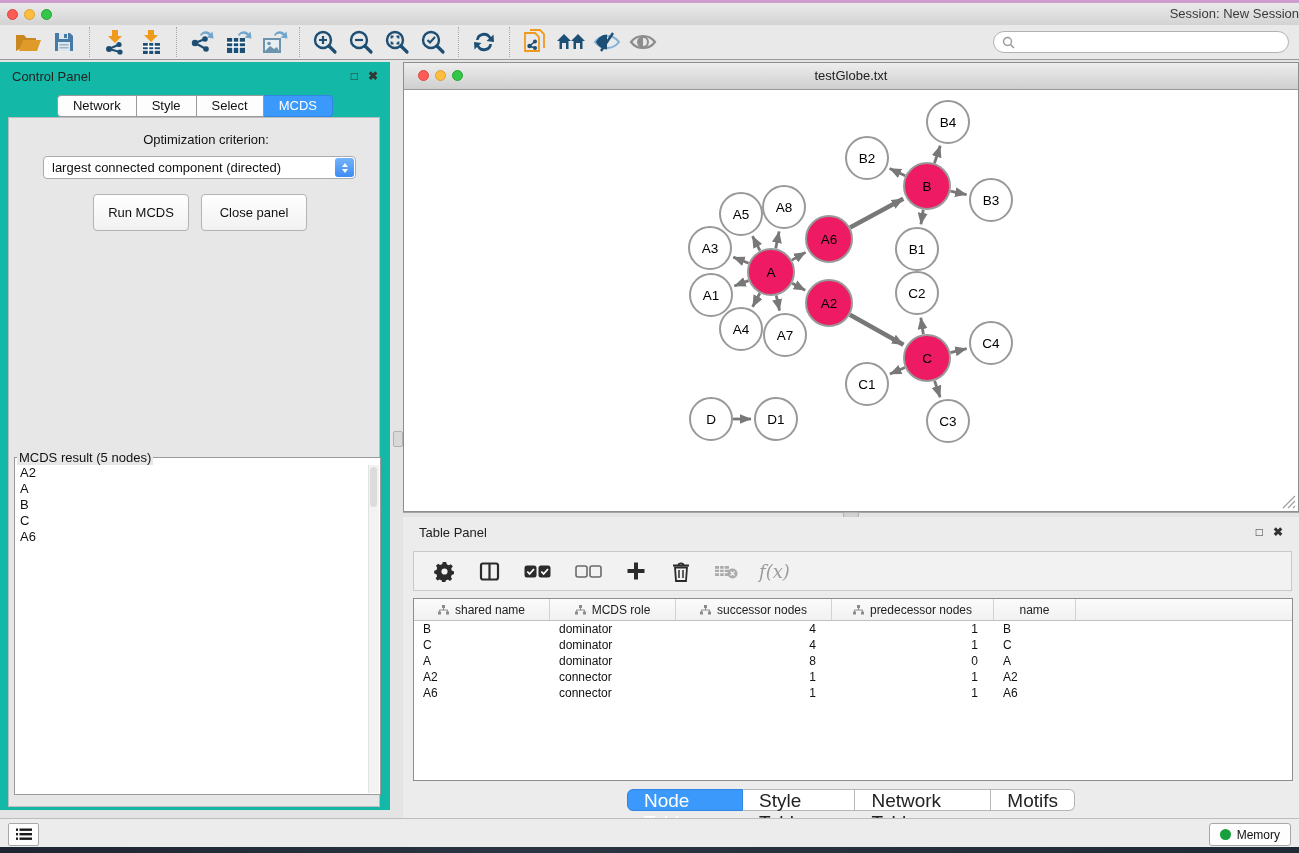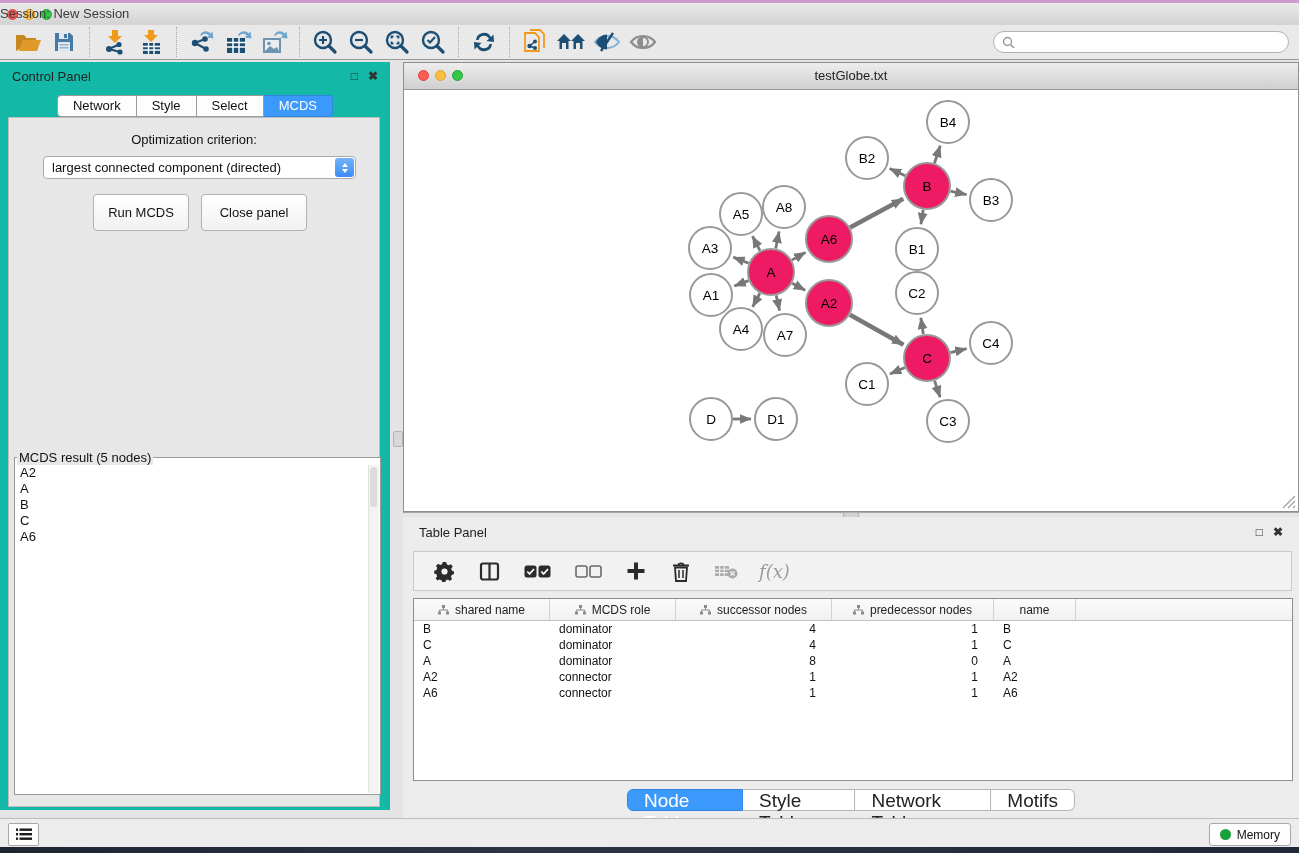--- a/index.html
+++ b/index.html
@@ -10,21 +10,21 @@
   .desktop-bottom{position:absolute;left:0;top:847px;width:100%;height:6px;
        background:linear-gradient(90deg,#1d2531,#2b3442 40%,#202a36);}
   
   .titlebar{position:absolute;left:0;top:3px;width:100%;height:22px;
        background:linear-gradient(#eaeaea,#d3d3d3);border-bottom:1px solid #a6a6a6;}
   .tl{position:absolute;top:6px;width:11px;height:11px;border-radius:50%;box-sizing:border-box;}
   .tl.red{background:#fc5b56;border:1px solid #dd4742;}
   .tl.yellow{background:#fdbd3f;border:1px solid #deA02f;}
   .tl.green{background:#33c748;border:1px solid #23a435;}
   .titlebar-title{position:absolute;left:0;right:0;top:0;height:22px;line-height:22px;
-       text-align:left;font-size:13px;color:#3a3a3a;}
+       text-align:right;font-size:13px;color:#3a3a3a;}
   
   .toolbar{position:absolute;left:0;top:25px;width:100%;height:35px;background:#e9e9e9;
        border-bottom:1px solid #9a9a9a;display:flex;align-items:center;padding-left:10px;box-sizing:border-box;}
   .tbi{width:36px;height:32px;display:flex;align-items:center;justify-content:center;flex:0 0 auto;}
   .tb-sep{width:0;height:30px;border-left:1px dotted #a9a9a9;margin:0 7px;flex:0 0 auto;}
   .searchbox{margin-left:auto;margin-right:10px;width:296px;height:22px;border:1px solid #b2b2b2;
        border-radius:11px;background:#fff;display:flex;align-items:center;padding:0 8px;box-sizing:border-box;}
   .searchbox input{border:none;outline:none;flex:1;font-size:12px;font-family:"Liberation Sans",sans-serif;background:transparent;margin-left:5px;}
   
   #control-panel{position:absolute;left:0;top:62px;width:390px;height:748px;background:#14b8a6;}
@@ -33,21 +33,21 @@
   .ph-btn{font-size:12px;color:#333;margin-left:10px;cursor:default;line-height:12px;}
   .ph-btn.close{font-weight:bold;}
   .cp-tabs{position:absolute;left:0;top:33px;width:100%;display:flex;justify-content:center;}
   .cp-tab{height:20px;line-height:20px;padding:0 15px;font-size:13px;background:#fdfdfd;
        border:1px solid #9a9a9a;border-left:none;color:#111;}
   .cp-tab:first-child{border-left:1px solid #9a9a9a;border-radius:4px 0 0 4px;}
   .cp-tab:last-child{border-radius:0 4px 4px 0;}
   .cp-tab.active{background:#3b99fc;border-color:#3385e2;color:#fff;}
   .cp-frame{position:absolute;left:8px;top:55px;width:372px;height:690px;background:#e7e7e7;
        border:1px solid #bdbdbd;box-sizing:border-box;}
-  .opt-label{position:absolute;left:0;top:14px;width:100%;text-align:center;font-size:13px;color:#111;}
+  .opt-label{position:absolute;left:12px;top:14px;width:100%;text-align:center;font-size:13px;color:#111;}
   .combo{position:absolute;left:34px;top:38px;width:313px;height:23px;background:#fff;border:1px solid #ababab;
        border-radius:4px;box-sizing:border-box;display:flex;align-items:center;}
   .combo-value{flex:1;font-size:13px;padding-left:8px;color:#111;white-space:nowrap;overflow:hidden;}
   .combo-stepper{width:19px;height:19px;margin:1px;border-radius:3px;
        background:linear-gradient(#74b3fa,#3c8cf5);display:flex;flex-direction:column;align-items:center;justify-content:center;gap:2px;}
   .chev-up{width:0;height:0;border-left:3.5px solid transparent;border-right:3.5px solid transparent;border-bottom:4px solid #fff;}
   .chev-down{width:0;height:0;border-left:3.5px solid transparent;border-right:3.5px solid transparent;border-top:4px solid #fff;}
   .cp-btn{position:absolute;top:76px;height:37px;background:linear-gradient(#ffffff,#f1f1f1);
        border:1px solid #b3b3b3;border-radius:4px;font-size:13px;font-family:"Liberation Sans",sans-serif;color:#111;}
   #run-btn{left:84px;width:96px;}

